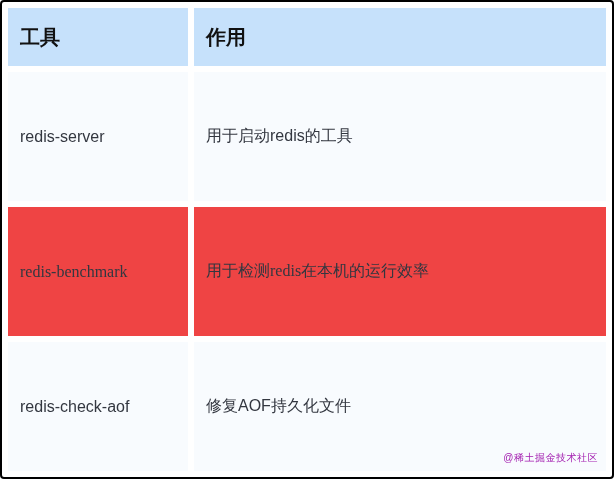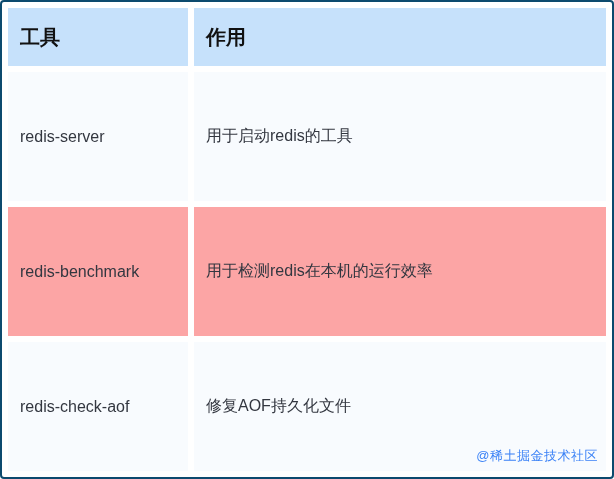--- a/index.html
+++ b/index.html
@@ -7,21 +7,21 @@
     padding: 0;
     background: #ffffff;
     font-family: "Liberation Sans", "DejaVu Sans", sans-serif;
   }
   .card {
     position: relative;
     box-sizing: border-box;
     width: 614px;
     height: 479px;
     background: #ffffff;
-    border: 2px solid #0c4a6e;
+    border: 2px solid #000000;
     border-radius: 4px;
     overflow: hidden;
   }
   table.tools {
     width: 100%;
     height: 100%;
     border-collapse: separate;
     border-spacing: 6px;
     table-layout: fixed;
   }
@@ -39,27 +39,27 @@
   td {
     font-size: 16px;
     color: #333740;
     text-align: left;
     padding: 0 2px 0 12px;
     vertical-align: middle;
     white-space: nowrap;
     overflow: hidden;
   }
   tr.row-odd td  { background: #f8fbfe; }
-  tr.row-even td { background: #fca5a5; }
+  tr.row-even td { background: #ef4444; font-family: Liberation Serif, serif; }
   .watermark {
     position: absolute;
     right: 14px;
     bottom: 12px;
-    font-size: 13px;
-    color: #3b82f6;
+    font-size: 10px;
+    color: #a21caf;
     letter-spacing: 0.5px;
     pointer-events: none;
   }
 </style>
 </head>
 <body>
 
 <div class="card">
   <table class="tools">
     <colgroup>

